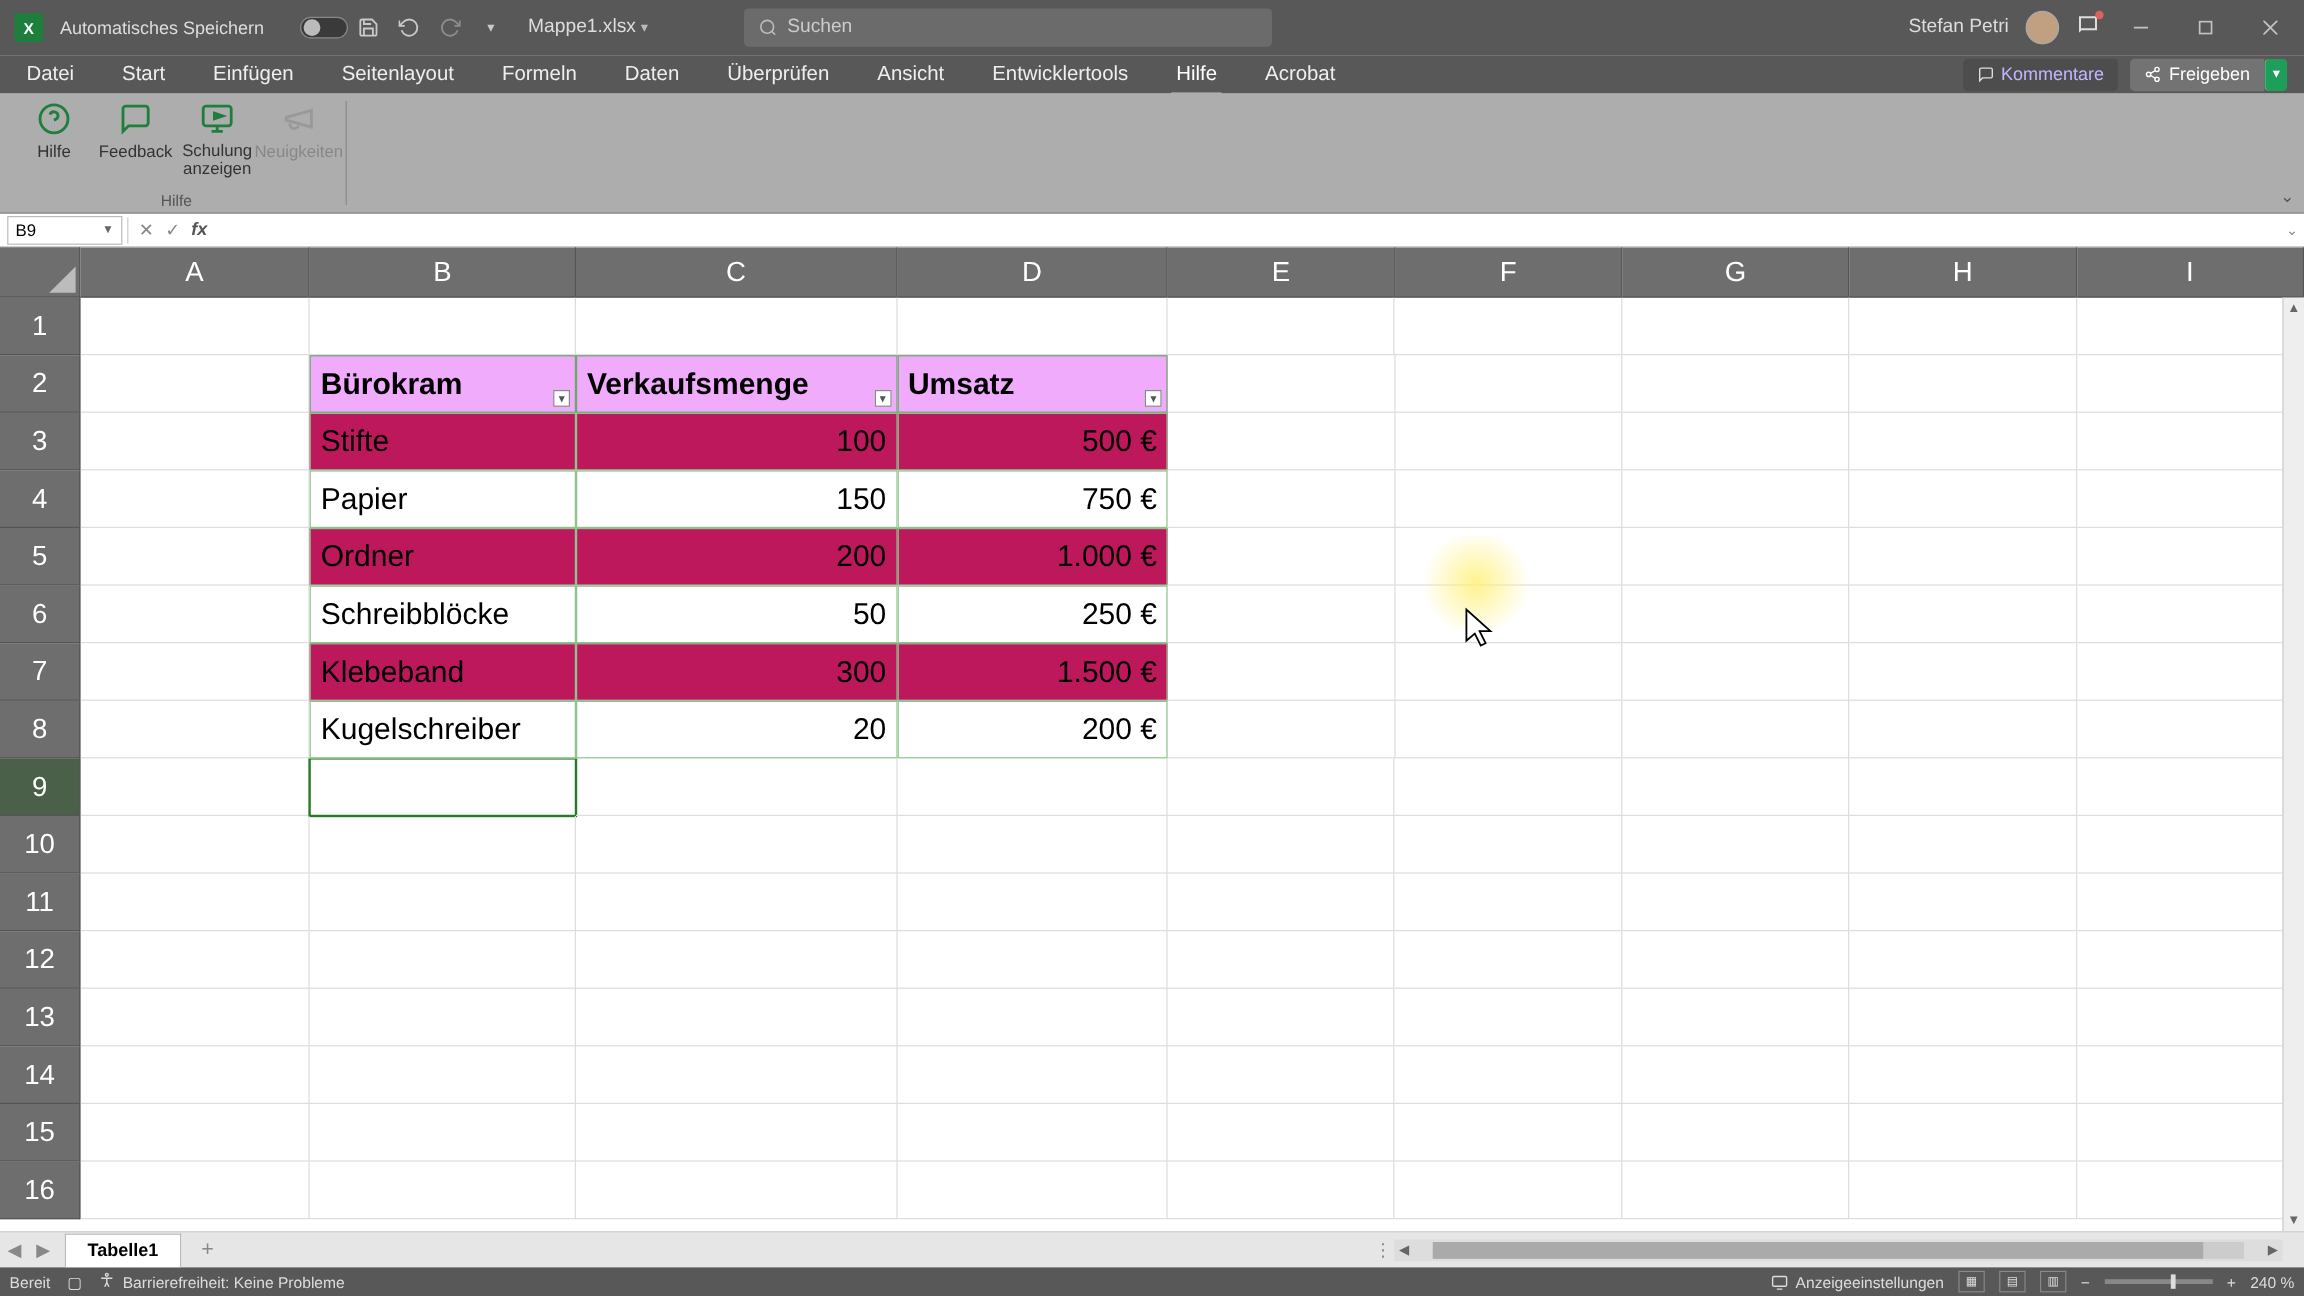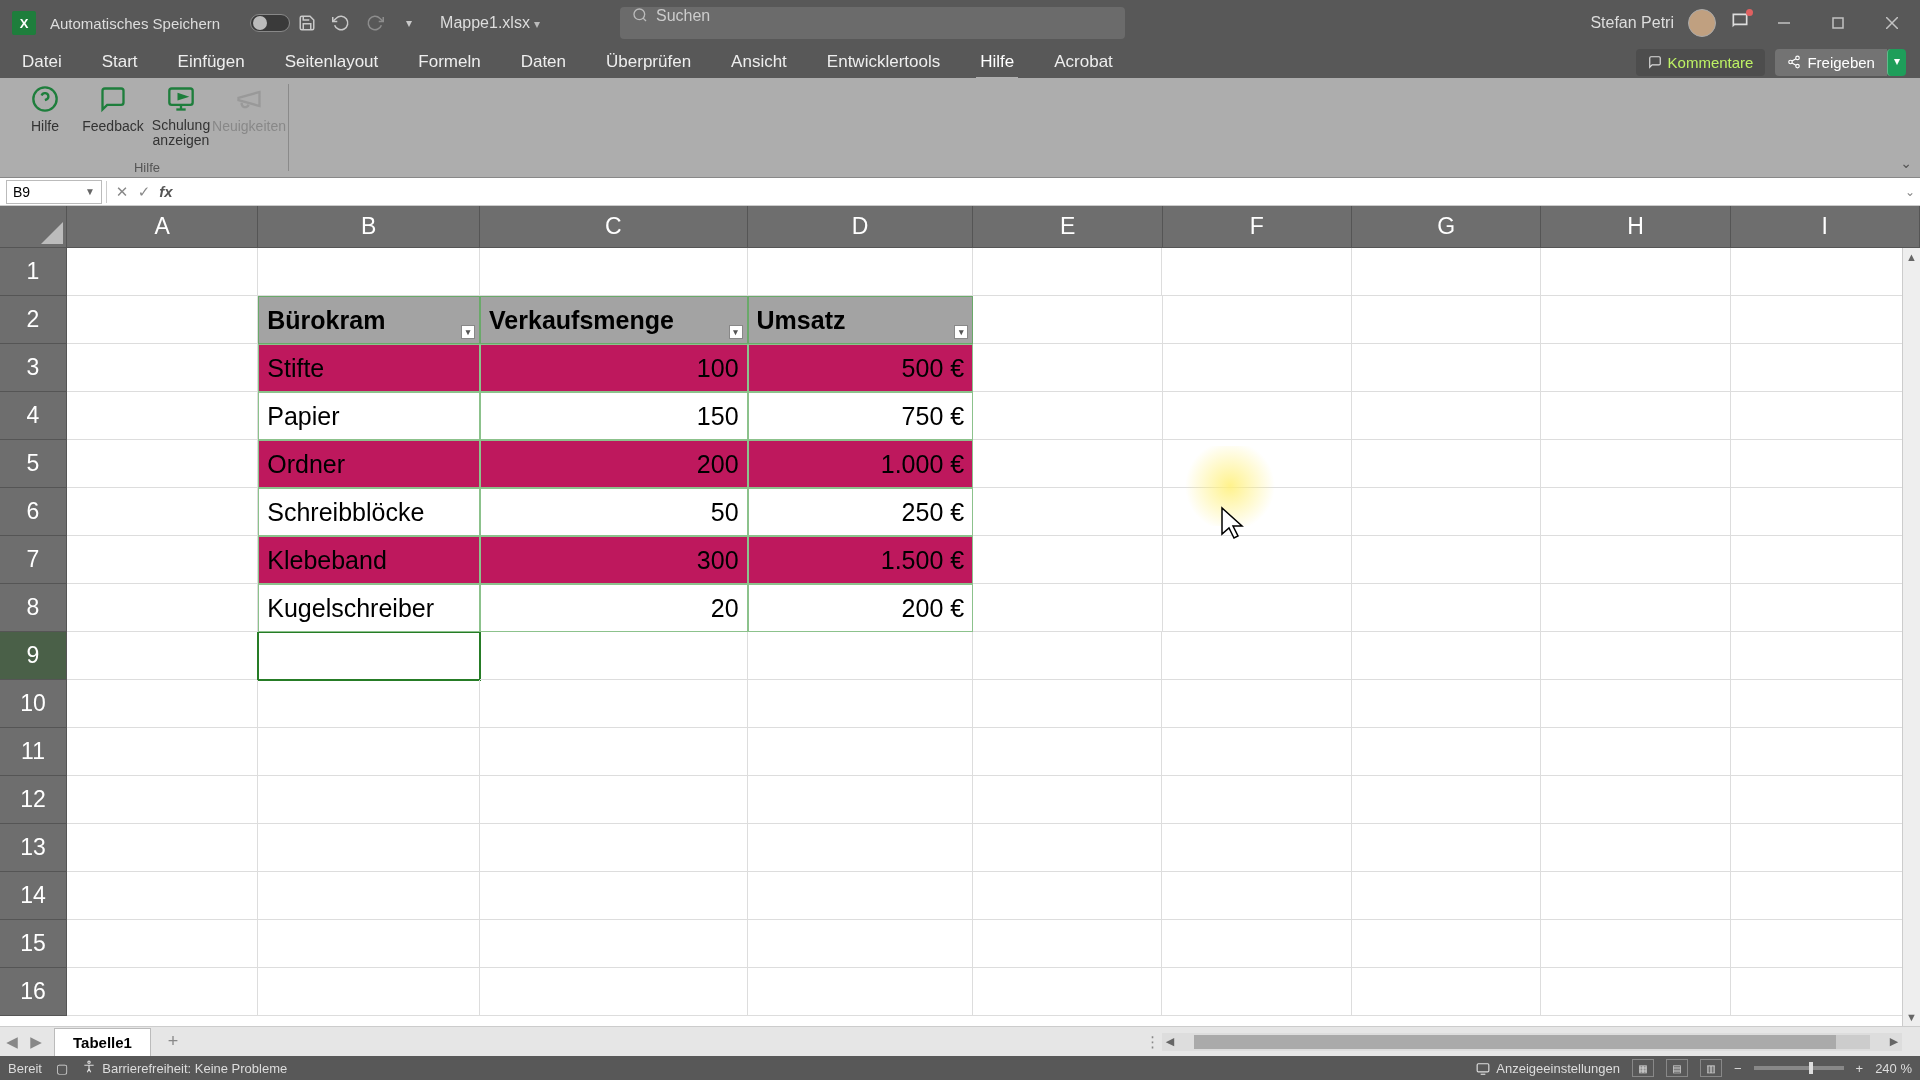--- a/index.html
+++ b/index.html
@@ -7,34 +7,34 @@
   
   
   .titlebar { height: 46px; background: #585858; display: flex; align-items: center; color: #ddd; font-size: 16px; }
   .titlebar .app-icon { width: 24px; height: 24px; margin: 0 10px 0 12px; background: #1e7e3c; display:flex; align-items:center; justify-content:center; font-size:13px; font-weight:bold; color:#fff; border-radius:2px;}
   .titlebar .autosave { margin-left: 4px; margin-right: 24px; font-size: 15px;}
   .autosave-toggle { display:inline-block; width:40px; height:18px; background:#3a3a3a; border-radius:10px; vertical-align:middle; margin-left:6px; position:relative; border:1px solid #888;}
   .autosave-toggle::after { content:""; position:absolute; left:2px; top:1px; width:14px; height:14px; background:#bbb; border-radius:50%; }
   .titlebar .qat-icon { width:22px; height:22px; margin:0 6px; opacity:.85; display:inline-flex; align-items:center; justify-content:center;}
   .titlebar .doc-name { margin-left: 14px; font-size: 16px; }
   .titlebar .doc-chevron::after { content:"▾"; font-size:12px; margin-left:4px; color:#bbb;}
-  .search-box { margin-left: 80px; width: 505px; height: 32px; background: #6b6b6b; border-radius: 4px; display:flex; padding:0 12px; font-size:16px;}
+  .search-box { margin-left: 80px; width: 440px; height: 32px; background: #6b6b6b; border-radius: 4px; display:flex; align-items:center; padding:0 12px; font-size:16px;}
   .search-box svg { margin-right:8px; opacity:.7;}
   .titlebar .right { margin-left:auto; display:flex; align-items:center; gap:14px; padding-right:8px;}
   .user-name { font-size: 16px; }
   .avatar { width:28px; height:28px; background:#c0a080; border-radius:50%; border:1px solid #aaa;}
   .win-btn { width:40px; height:40px; display:flex; align-items:center; justify-content:center; opacity:.8;}
   
   
   .ribbon-tabs { height: 32px; background: #585858; display:flex; align-items:center; padding-left:8px; gap:12px; color:#eee; font-size:17px;}
   .ribbon-tab { padding:6px 14px; cursor:default;}
   .ribbon-tab.active { color:#fff; position:relative;}
   .ribbon-tab.active::after { content:""; position:absolute; bottom:-2px; left:10px; right:10px; height:3px; background:#afafaf;}
   .ribbon-tabs .right-btns { margin-left:auto; display:flex; gap:10px; padding-right:14px; align-items:center;}
-  .comments-btn { background:#4d4d4d; color:#bef264; padding:5px 12px; border-radius:4px; font-size:15px; display:flex; align-items:center; gap:6px;justify-content:flex-end;}
+  .comments-btn { background:#4d4d4d; color:#c4b5fd; padding:5px 12px; border-radius:4px; font-size:15px; display:flex; align-items:center; gap:6px;justify-content:flex-end;}
   .share-btn { background:#737373; color:#fff; padding:5px 12px; border-radius:4px; font-size:15px; display:flex; align-items:center; gap:6px;}
   .share-chev { background:#1e9e5a; color:#fff; padding:5px 6px; border-radius:4px; font-size:12px; border-left:1px solid rgba(255,255,255,.3);}
   
   
   .ribbon-content { height:100px; background:#adadad; border-bottom:1px solid #888; display:flex; padding-left:10px; position:relative;}
   .ribbon-group { display:flex; flex-direction:column; align-items:center; justify-content:space-between; padding:6px 4px 2px; }
   .ribbon-items { display:flex; gap:6px;}
   .ribbon-btn { display:flex; flex-direction:column; align-items:center; width:62px; font-size:14px; color:#333; gap:4px;}
   .ribbon-btn.disabled { color:#888;}
   .ribbon-btn .ric { width:30px; height:30px; display:flex; align-items:center; justify-content:center;}
@@ -59,21 +59,21 @@
   .col-headers { display:flex; height:42px;}
   .col-header { background:#6e6e6e; color:#fff; font-size:23px; border-right:1px solid #555; border-bottom:1px solid #555; display:flex; align-items:center; justify-content:center;}
   .row-headers { display:flex; flex-direction:column;}
   .row-header { width:67px; background:#6e6e6e; color:#fff; font-size:23px; border-right:1px solid #555; border-bottom:1px solid #555; display:flex; align-items:center; justify-content:center;}
   .row-header.active { background:#4a6048;}
   .cells { position:relative;}
   .cell-row { display:flex;}
   .cell { border-right:1px solid #ddd; border-bottom:1px solid #ddd; font-size:24px; padding:4px 8px; display:flex; align-items:center; overflow:hidden;}
   
   
-  .tbl-header-cell { background:#a3a3a3; font-weight:bold; border:1px solid #6aa96a; font-size:26px; position:relative;}
+  .tbl-header-cell { background:#f0abfc; font-weight:bold; border:1px solid #6aa96a; font-size:26px; position:relative;}
   .filter-btn { position:absolute; right:4px; bottom:4px; width:14px; height:14px; border:1px solid #888; background:#fff; display:flex; align-items:center; justify-content:center; font-size:9px; color:#555;}
   .tbl-row-odd { background:#be185d; border:1px solid #8cc28c;}
   .tbl-row-even { background:#fff; border:1px solid #8cc28c;}
   .tbl-cell { font-size:25px; padding:4px 8px; display:flex; align-items:center;}
   .tbl-cell.right { justify-content:flex-end;}
   
   
   .active-cell { outline:2px solid #267c26; outline-offset:-1px;}
   
   

